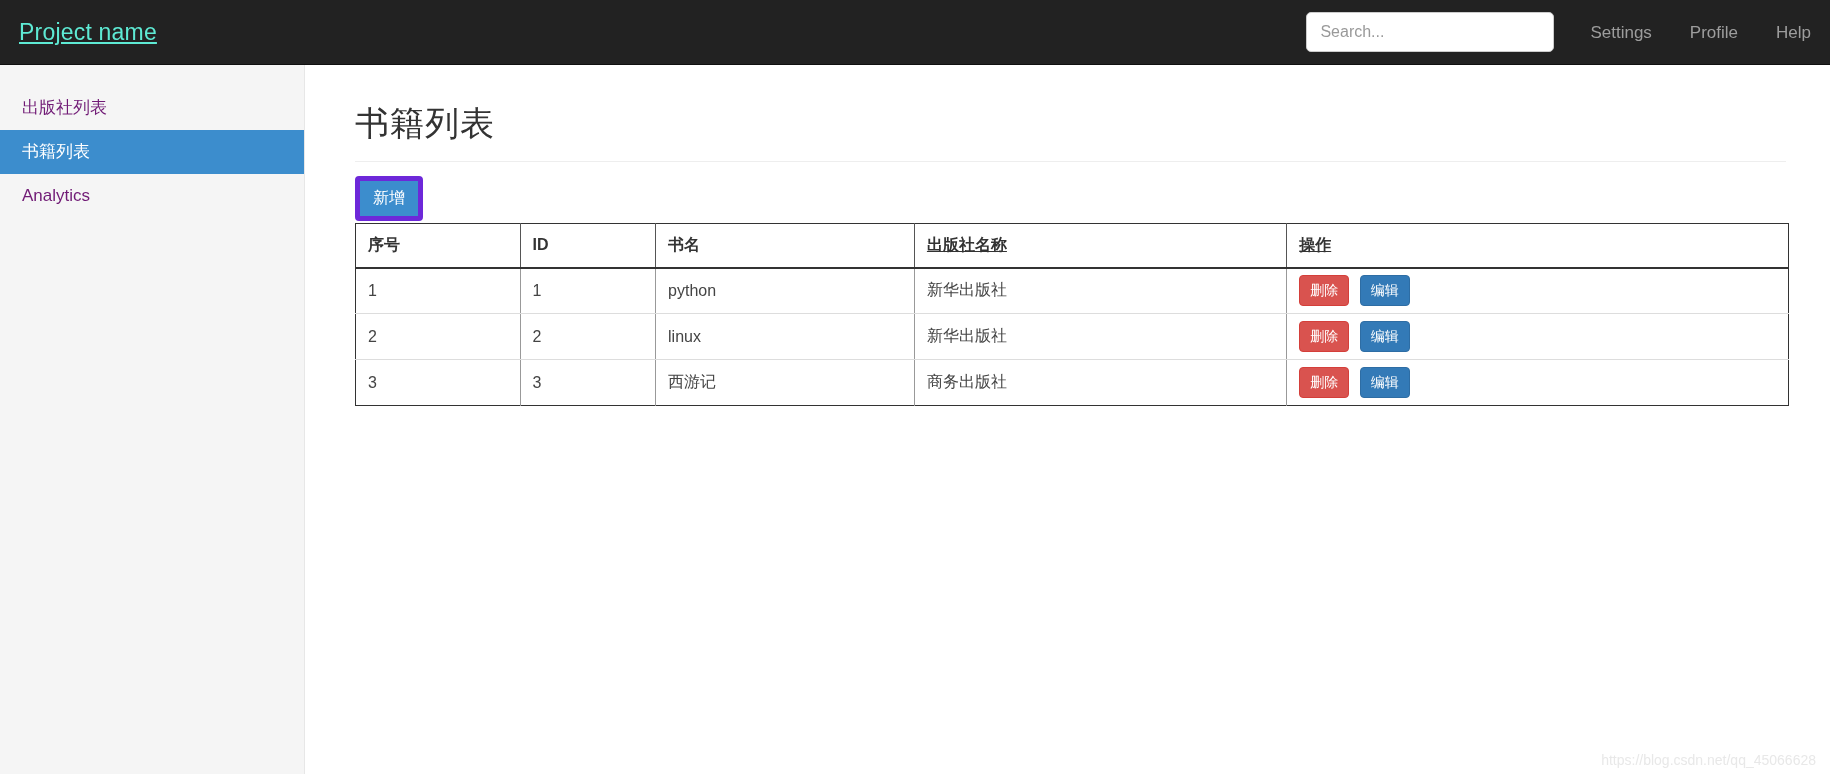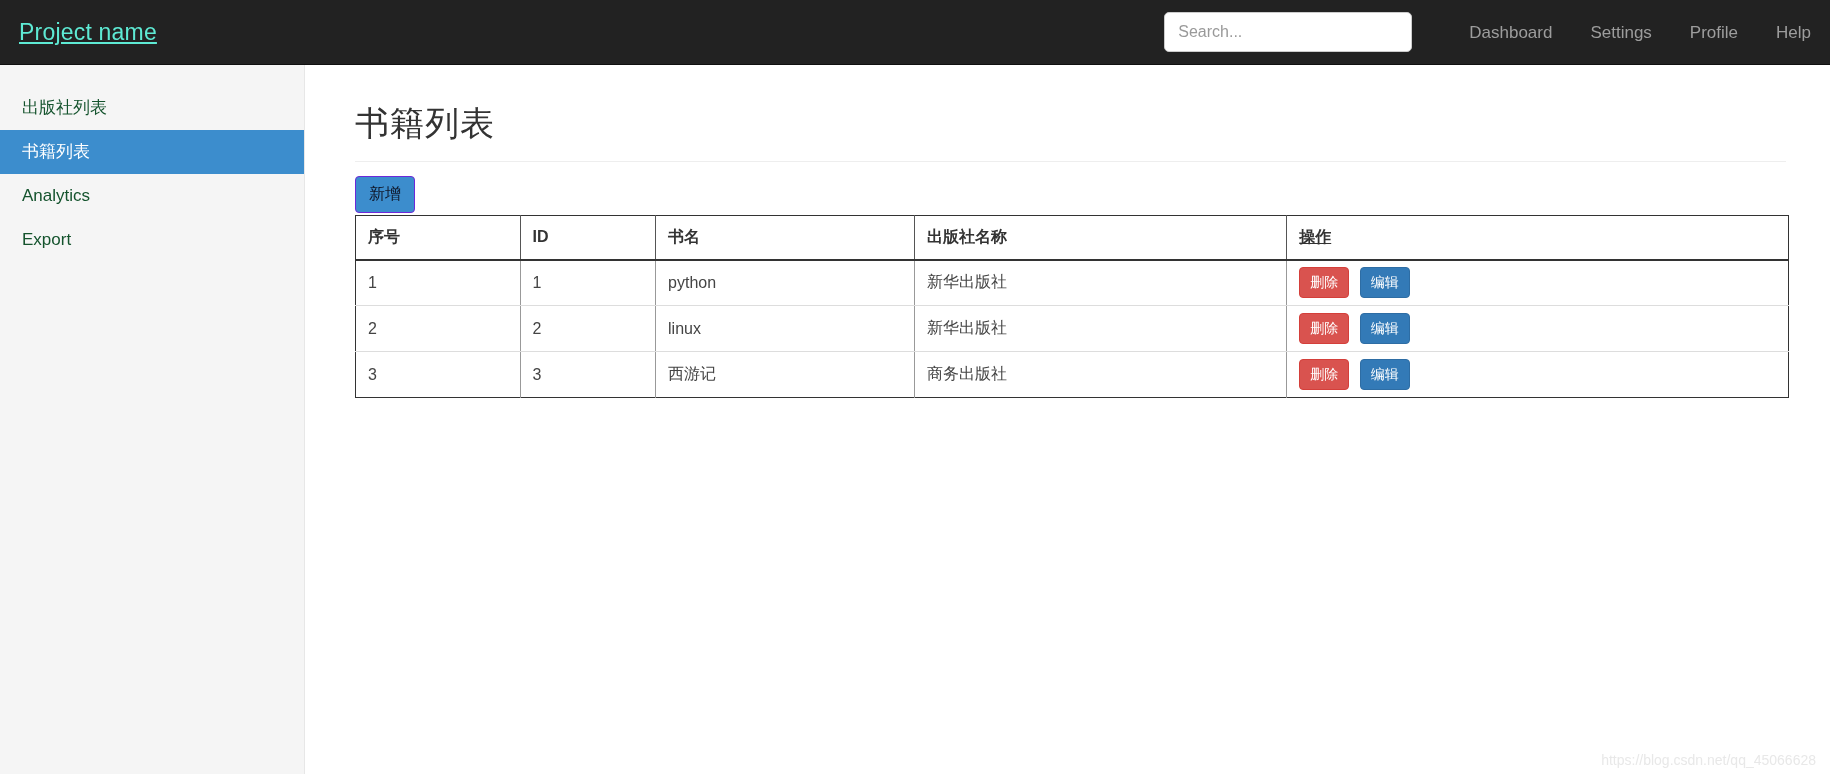--- a/index.html
+++ b/index.html
@@ -33,21 +33,21 @@
     letter-spacing: .2px;
     white-space: nowrap;
   }
   .nav-right {
     margin-left: auto;
     display: flex;
     align-items: center;
     height: 100%;
   }
   .search-form {
-    margin-right: 38px;
+    margin-right: 17px;
   }
   .search-input {
     width: 248px;
     height: 40px;
     border: 1px solid #cccccc;
     border-radius: 5px;
     background: #ffffff;
     font-size: 16px;
     color: #555555;
     padding: 0 13px;
@@ -70,21 +70,21 @@
     position: absolute;
     top: 65px; left: 0;
     width: 305px;
     height: 709px;
     background: #f5f5f5;
     border-right: 1px solid #e7e7e7;
     padding-top: 21px;
   }
   .side-item {
     display: block;
-    color: #14532d;
+    color: #701a75;
     font-size: 17px;
     text-decoration: none;
     padding: 11px 22px;
     line-height: 22px;
     white-space: nowrap;
   }
   .side-item.active {
     background: #3c8dcd;
     color: #ffffff;
   }
@@ -110,23 +110,23 @@
     font-weight: 400;
     color: #333333;
     line-height: 42px;
     letter-spacing: 1px;
   }
   .btn-add {
     display: inline-block;
     margin-top: 14px;
     margin-bottom: 0;
     background: #3c8dcd;
-    border: 1px solid #6d28d9;
+    border: 5px solid #6d28d9;
     border-radius: 4px;
-    color: #0f172a;
+    color: #ffffff;
     font-size: 16px;
     line-height: 1;
     padding: 9px 13px 10px 13px;
     cursor: pointer;
     font-family: "Liberation Sans", "DejaVu Sans", sans-serif;
   }
 
   .table-wrap { margin-top: 2px; }
   table.data-table {
     border-collapse: collapse;
@@ -156,21 +156,21 @@
     height: 46px;
     font-weight: normal;
     color: #444444;
   }
   table.data-table tbody tr:last-child td { border-bottom: none; }
 
   
   .col-idx   { width: 164px; }
   .col-id    { width: 135px; }
   .col-name  { width: 258px; }
-  .col-pub   { width: 371px; }
+  .col-pub   { width: 371px; text-decoration: underline; }
   .col-ops   { width: 500px; text-decoration: underline; }
 
   .btn-sm {
     display: inline-block;
     border-radius: 4px;
     color: #ffffff;
     font-size: 14px;
     line-height: 1;
     padding: 7px 10px 8px 10px;
     cursor: pointer;
@@ -200,32 +200,30 @@
 </style>
 </head>
 <body>
 
 <div class="navbar">
   <a class="brand" href="#">Project name</a>
   <div class="nav-right">
     <form class="search-form">
       <input class="search-input" type="text" placeholder="Search..." style="">
     </form>
-    <a class="nav-link" href="#">Dashboard</a>
     <a class="nav-link" href="#">Settings</a>
     <a class="nav-link" href="#">Profile</a>
     <a class="nav-link" href="#">Help</a>
   </div>
 </div>
 
 <nav class="sidebar">
   <a class="side-item" href="#">出版社列表</a>
   <a class="side-item active" href="#">书籍列表</a>
   <a class="side-item" href="#">Analytics</a>
-  <a class="side-item" href="#">Export</a>
 </nav>
 
 <main class="content">
 
   <div class="page-header">
     <h1 class="page-title">书籍列表</h1>
   </div>
 
   <button class="btn-add" type="button">新增</button>
 

